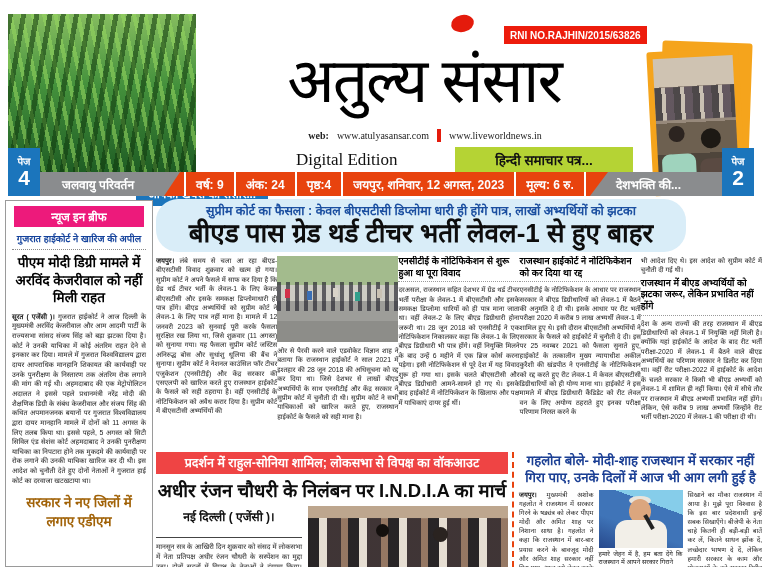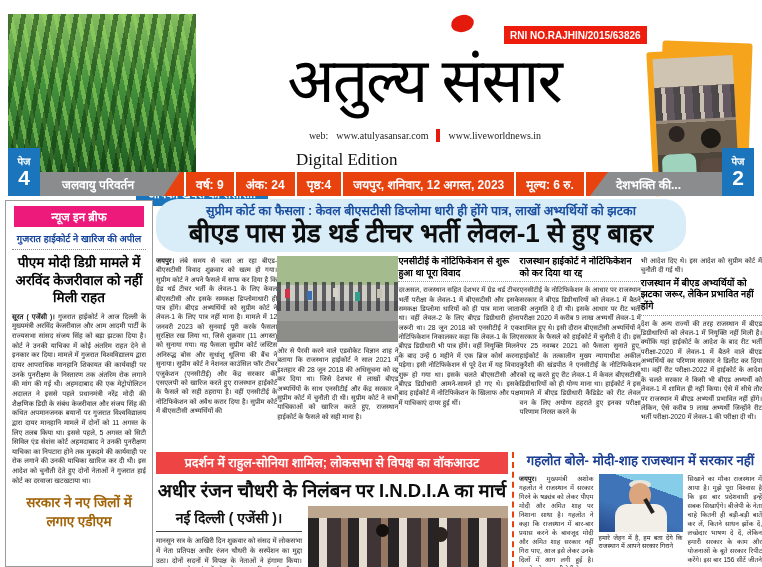--- a/index.html
+++ b/index.html
@@ -50,21 +50,21 @@
     background:repeating-linear-gradient(90deg, rgba(35,35,45,.85) 0 7px, rgba(225,218,205,.9) 7px 11px, rgba(70,60,80,.85) 11px 19px);
     opacity:.75;
   }
   .meeting-photo .fg-head { position:absolute; left:12px; top:52%; width:16px; height:16px; border-radius:50%; background:#2c2420; box-shadow:34px 6px 0 2px #1d1914; }
   .meeting-photo .fg-shirt { position:absolute; left:4px; bottom:0; width:34px; height:34px; border-radius:8px 8px 0 0; background:#9fd3bd; box-shadow:38px 6px 0 0 #5a4a42; }
   .web-line {
     position:absolute; left:200px; top:127px; width:450px; height:16px;
     display:flex; align-items:center; justify-content:center; gap:8px;
     font-family:"Liberation Serif","DejaVu Serif",serif; font-size:10px; color:#222;
   }
-  .web-line .lbl { font-weight:400; }
+  .web-line .lbl { font-weight:700; }
   .web-line .sep { width:4px; height:13px; background:#e41b0c; }
   .tagline-blue {
     position:absolute; left:136px; top:146px; width:132px; height:25px;
     background:#1b75bc; color:#fff; font-weight:700; font-size:11.5px;
     display:flex; align-items:center; justify-content:center; white-space:nowrap;margin-top:35px;
   }
   .digital-edition {
     position:absolute; left:296px; top:148px; width:150px; height:24px;
     font-family:"Liberation Serif","DejaVu Serif",serif; font-size:17px; color:#111;
     display:flex; align-items:center;
@@ -154,22 +154,22 @@
   
   .india { position:absolute; left:156px; top:452px; width:352px; height:115px; }
   .india-kicker {
     background:#ef4444; color:#fff; font-weight:700; font-size:12.5px;
     text-align:center; padding:2px 0 3px; white-space:nowrap;
   }
   .india-headline { font-weight:700; font-size:18.5px; color:#0d0d0d; text-align:center; padding:3px 0 4px; white-space:nowrap; }
   .india-content { display:flex; gap:6px; }
   .india-textcol { width:146px; }
   .india-dateline {
-    font-weight:700; font-size:14px; text-align:center; color:#111;
-    border-bottom:1.5px solid #444; padding:2px 0 4px; margin-bottom:4px;
+    font-weight:700; font-size:12px; text-align:center; color:#111;
+    border-bottom:1.5px solid #444; padding:2px 0 12px; margin-bottom:4px;
   }
   .india-body { font-size:7px; line-height:1.4; text-align:justify; color:#222; }
   .march-photo {
     flex:1; height:64px; position:relative; overflow:hidden;
     background:linear-gradient(180deg,#bda68e 0 20%,#93765f 20% 100%);
   }
   .march-photo .crowd {
     position:absolute; left:0; top:18%; width:100%; height:82%;
     background:repeating-linear-gradient(90deg, rgba(25,25,30,.88) 0 11px, rgba(238,232,222,.9) 11px 19px, rgba(52,44,48,.88) 19px 33px, rgba(150,120,100,.8) 33px 40px);
   }
@@ -221,20 +221,21 @@
 
   <div class="web-line">
     <span class="lbl">web:</span>
     <span>www.atulyasansar.com</span>
     <span class="sep"></span>
     <span>www.liveworldnews.in</span>
   </div>
 
   <div class="tagline-blue">आपकी खबरों का संसार...</div>
   <div class="digital-edition">Digital Edition</div>
+  <div class="tagline-green">हिन्दी समाचार पत्र...</div>
 
   <div class="page-tab left">
     <span class="lbl">पेज</span>
     <span class="num">4</span>
   </div>
   <div class="page-tab right">
     <span class="lbl">पेज</span>
     <span class="num">2</span>
   </div>
 
@@ -298,20 +299,21 @@
       <div class="march-photo">
         <div class="crowd"></div>
         <div class="head-a"></div>
       </div>
     </div>
   </div>
 
   <div class="gehlot">
     <div class="gehlot-headline">
       <div>गहलोत बोले- मोदी-शाह राजस्थान में सरकार नहीं</div>
+      <div>गिरा पाए, उनके दिलों में आज भी आग लगी हुई है</div>
     </div>
     <div class="gehlot-content">
       <div class="gehlot-col"><span class="dl">जयपुर।</span> <span>मुख्यमंत्री अशोक गहलोत ने राजस्थान में सरकार गिरने के षड्यंत्र को लेकर पीएम मोदी और अमित शाह पर निशाना साधा है। गहलोत ने कहा कि राजस्थान में बार-बार प्रयास करने के बावजूद मोदी और अमित शाह सरकार नहीं गिरा पाए, आज इसे लेकर उनके दिलों में आग लगी हुई है। गहलोत ने कहा- बीजेपी ने</span></div>
       <div class="gehlot-mid">
         <div class="gehlot-photo">
           <div class="hair"></div>
           <div class="face"></div>
           <div class="shirt"></div>
           <div class="mic"></div>
         </div>

